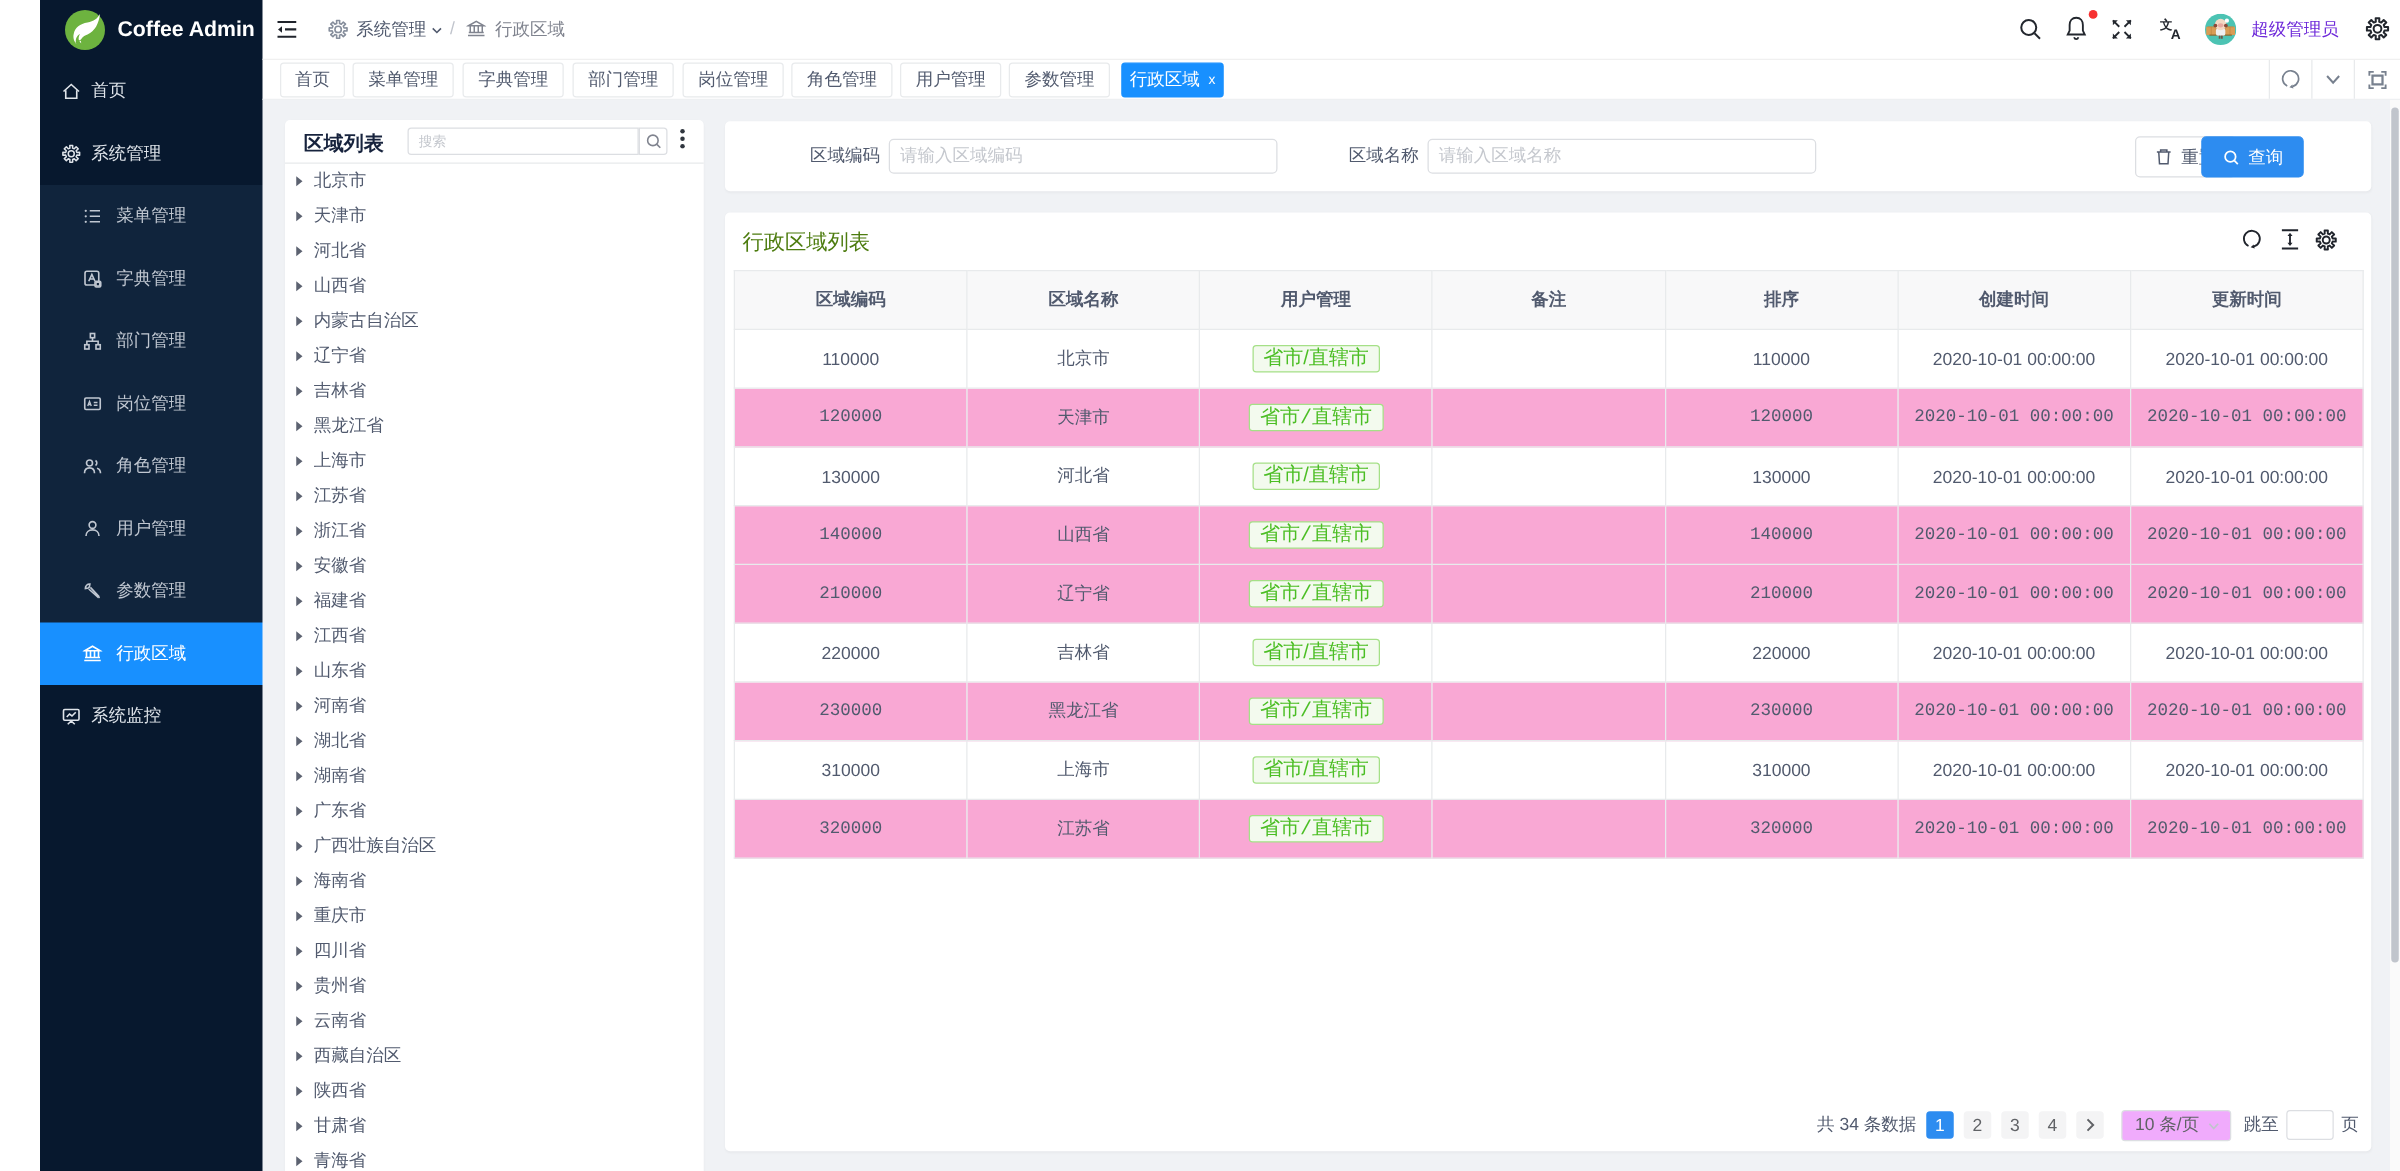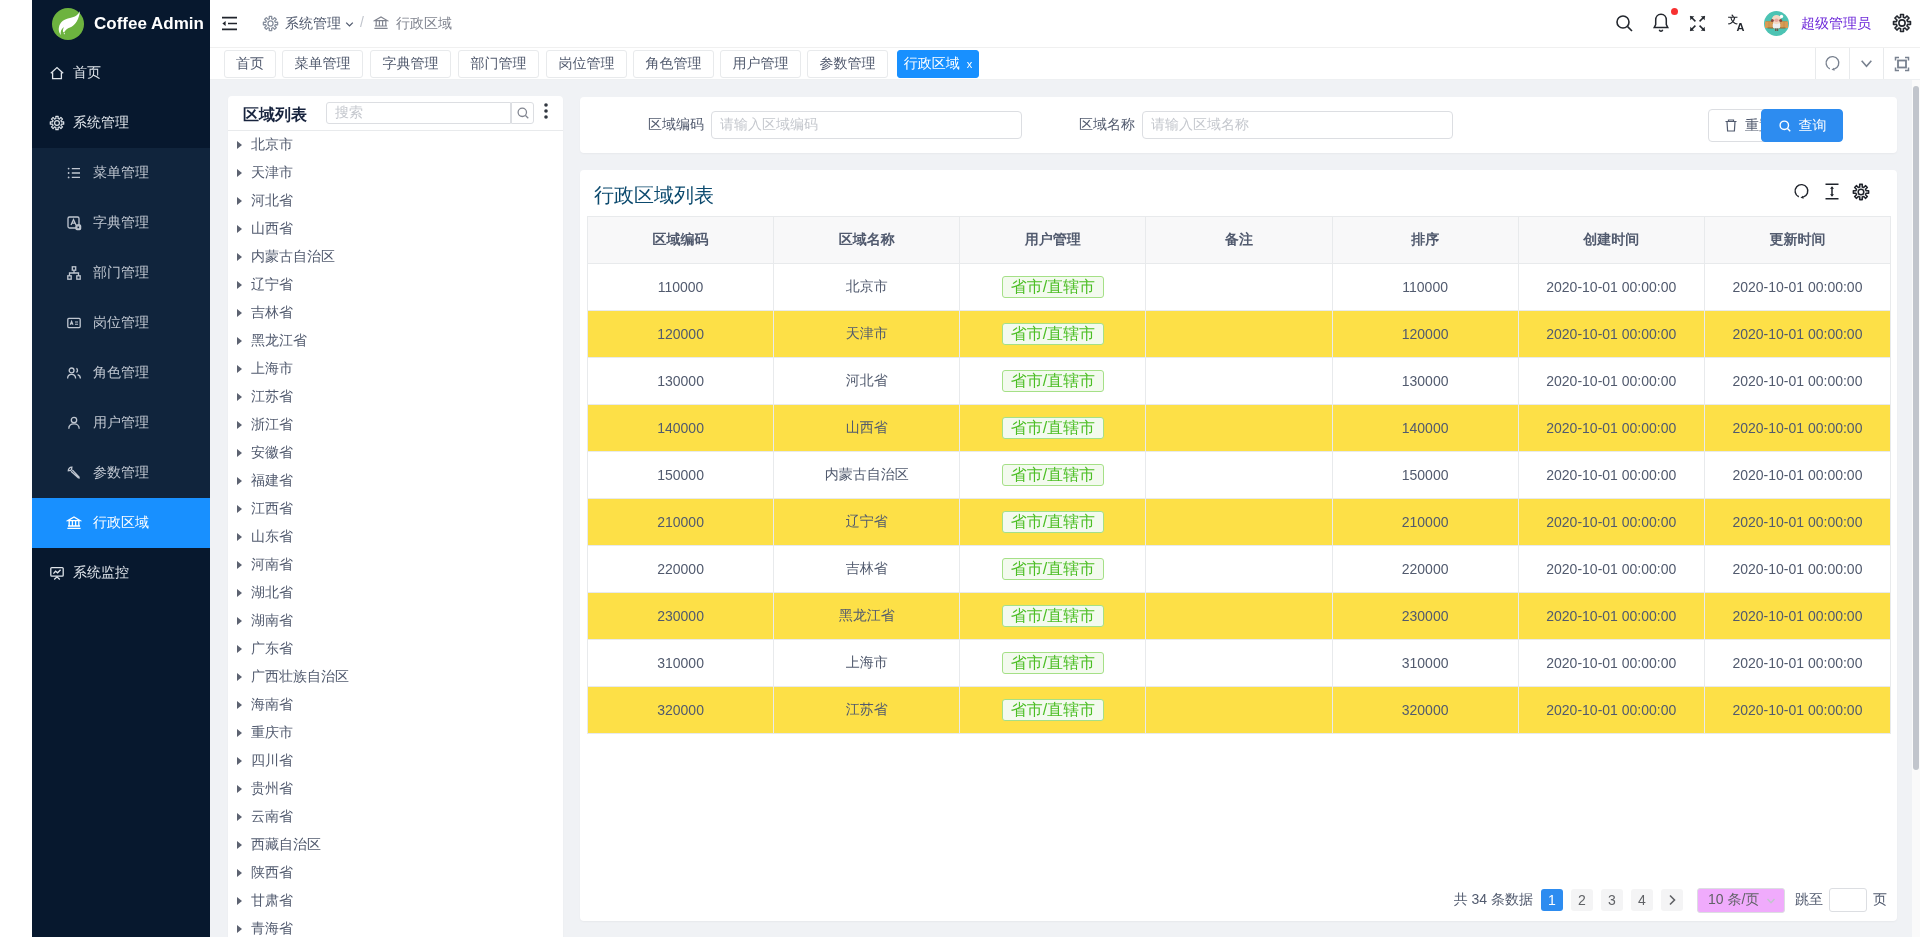--- a/index.html
+++ b/index.html
@@ -33,42 +33,42 @@
 
 
 #content { left:210px; top:80px; width:1710px; height:857px; background:#f0f2f5; }
 #vscroll { position:absolute; right:0; top:0; width:8px; height:857px; background:#fafafa; }
 #vthumb { position:absolute; right:1px; top:6px; width:6px; height:684px; background:#c1c5cc; border-radius:3px; }
 
 
 #treepanel { position:absolute; left:18px; top:16px; width:335px; height:841px; background:#fff; border-radius:4px 4px 0 0; box-shadow:0 1px 2px rgba(0,0,0,.04); }
 #treehead { height:35px; position:relative; border-bottom:1px solid #e8eaec;padding-left:39px; }
 #treehead .ttl { position:absolute; left:15px; top:9px; font-size:16px; font-weight:bold; color:#17233d; }
-#treehead .sinput { position:absolute; left:98px; top:6px; width:185px; height:22px; border:1px solid #dcdee2; border-radius:3px 0 0 3px; display:flex; align-items:center; padding-left:8px; color:#c5c8ce; font-size:14px; }
+#treehead .sinput { position:absolute; left:98px; top:6px; width:185px; height:22px; border:1px solid #dcdee2; border-radius:3px 0 0 3px; display:flex; align-items:center; padding-left:8px; color:#c5c8ce; font-size:11px; }
 #treehead .sbtn { position:absolute; left:283px; top:6px; width:23px; height:22px; border:1px solid #dcdee2; border-radius:0 3px 3px 0; display:flex; align-items:center; justify-content:center; }
 #treehead .dots { position:absolute; left:316px; top:7px; }
 .tnode { height:28px; display:flex; align-items:center; color:#515a6e; font-size:14px; }
 .tnode .car { width:0; height:0; border-left:5px solid #5c6270; border-top:4px solid transparent; border-bottom:4px solid transparent; margin-left:9px; margin-right:9px; flex:none; }
 
 
 #searchcard { position:absolute; left:370px; top:17px; width:1317px; height:56px; background:#fff; border-radius:4px; box-shadow:0 1px 2px rgba(0,0,0,.04); }
 .slabel { position:absolute; top:0; height:56px; display:flex; align-items:center; font-size:14px; color:#515a6e; }
 .sinp { position:absolute; top:14px; height:28px; border:1px solid #dcdee2; border-radius:4px; background:#fff; display:flex; align-items:center; padding-left:8px; color:#c5c8ce; font-size:14px; }
 .btn { position:absolute; top:12px; height:33px; border-radius:4px; display:flex; align-items:center; justify-content:center; font-size:14px; }
 .btn.ghost { background:#fff; border:1px solid #dcdee2; color:#515a6e; }
 .btn.prim { background:#2d8cf0; border:1px solid #2d8cf0; color:#fff; }
 
 
 #tablecard { position:absolute; left:370px; top:90px; width:1317px; height:751px; background:#fff; border-radius:4px; box-shadow:0 1px 2px rgba(0,0,0,.04); }
-#tc-title { position:absolute; left:14px; top:12px; font-size:20px; color:#0c4a6e; }
+#tc-title { position:absolute; left:14px; top:12px; font-size:17px; color:#4d7c0f; }
 .tcicon { position:absolute; top:13px; }
 table.grid { position:absolute; left:7px; top:46px; border-collapse:collapse; table-layout:fixed; width:1304px; }
 table.grid th { height:47px; background:#f8f8f9; font-weight:bold; color:#515a6e; font-size:14px; border:1px solid #e8eaec; text-align:center; }
 table.grid td { height:47px; color:#515a6e; font-size:14px; border:1px solid #e8eaec; text-align:center; }
-table.grid tr.stripe td { background:#fde047; }
+table.grid tr.stripe td { background:#f9a8d4;font-family:Liberation Mono, monospace; }
 .tag { display:inline-block; height:22px; line-height:20px; padding:0 8px; border:1px solid #a5e087; background:#f3faee; color:#4bbe24; font-size:16px; border-radius:3px; }
 
 
 #pager { position:absolute; right:10px; bottom:9px; height:24px; display:flex; align-items:center; font-size:14px; color:#515a6e; }
 .pg { width:22px; height:22px; border-radius:3px; background:#f4f4f5; color:#606266; display:flex; align-items:center; justify-content:center; margin-left:8px; font-size:14px; }
 .pg.on { background:#2d8cf0; color:#fff; }
 .psel { width:88px; height:25px; border:1px solid #dcdee2; border-radius:3px; background:#f0abfc; color:#606266; font-size:14px; display:flex; align-items:center; padding-left:10px; position:relative; margin-left:14px; }
 .pjump { width:38px; height:24px; border:1px solid #dcdee2; border-radius:3px; background:#fff; margin:0 6px; }
 </style>
 </head>
@@ -392,29 +392,20 @@
           </tr>
       <tr class="stripe">
             <td>140000</td>
             <td>山西省</td>
             <td><span class="tag">省市/直辖市</span></td>
             <td></td>
             <td>140000</td>
             <td>2020-10-01 00:00:00</td>
             <td>2020-10-01 00:00:00</td>
           </tr>
-      <tr>
-            <td>150000</td>
-            <td>内蒙古自治区</td>
-            <td><span class="tag">省市/直辖市</span></td>
-            <td></td>
-            <td>150000</td>
-            <td>2020-10-01 00:00:00</td>
-            <td>2020-10-01 00:00:00</td>
-          </tr>
       <tr class="stripe">
             <td>210000</td>
             <td>辽宁省</td>
             <td><span class="tag">省市/直辖市</span></td>
             <td></td>
             <td>210000</td>
             <td>2020-10-01 00:00:00</td>
             <td>2020-10-01 00:00:00</td>
           </tr>
       <tr>

